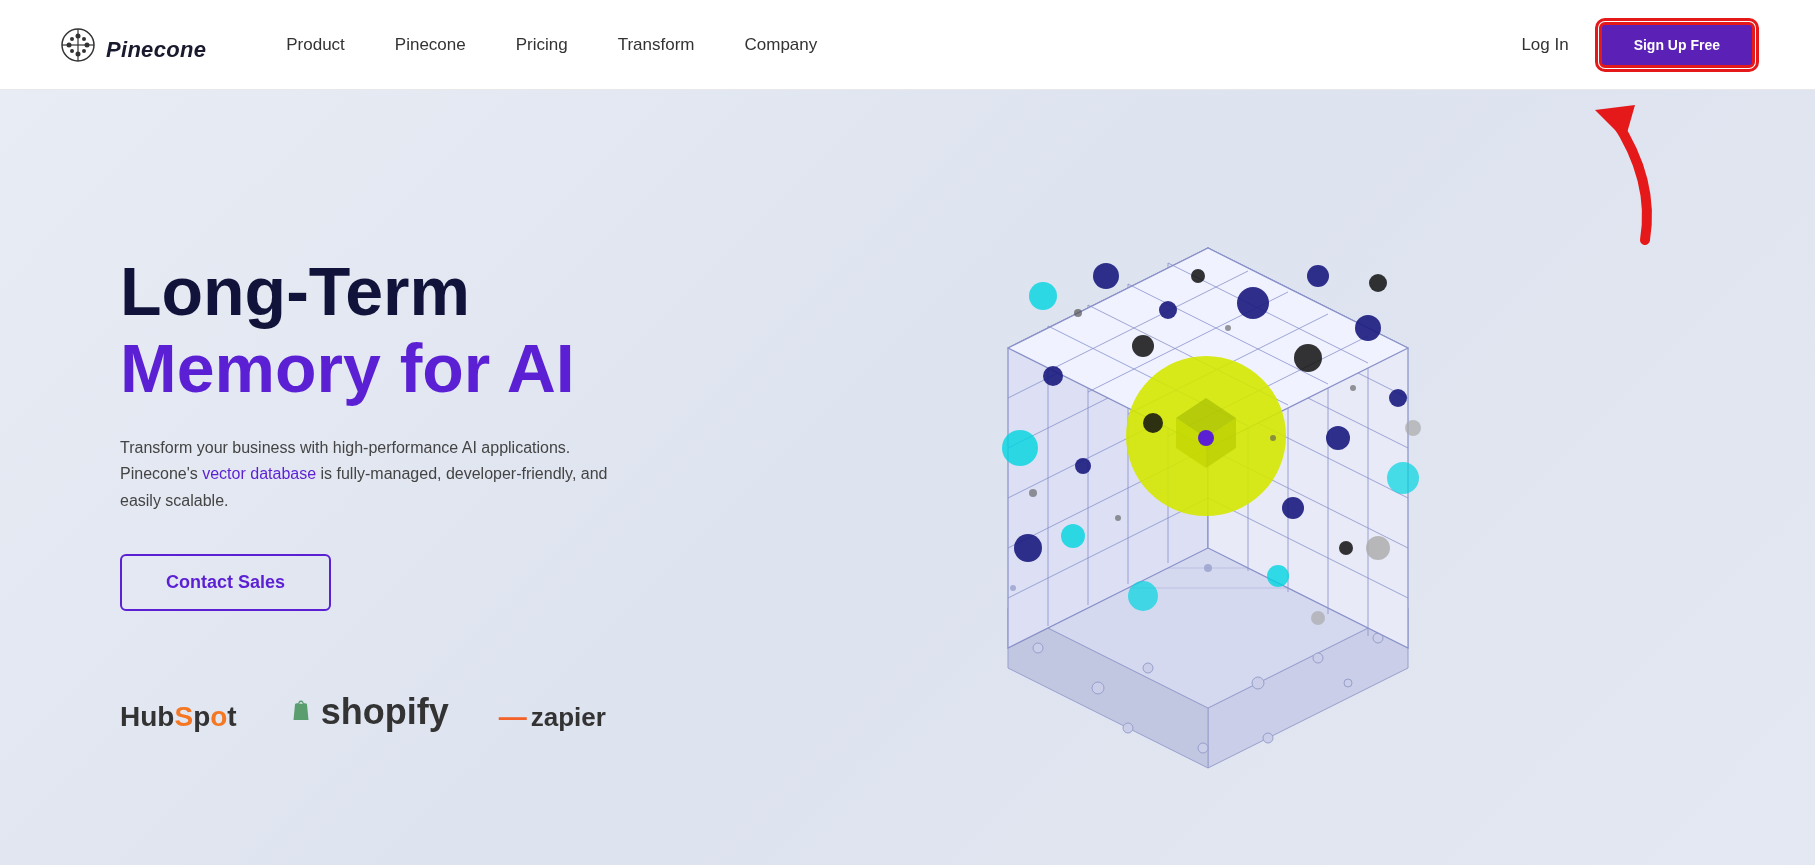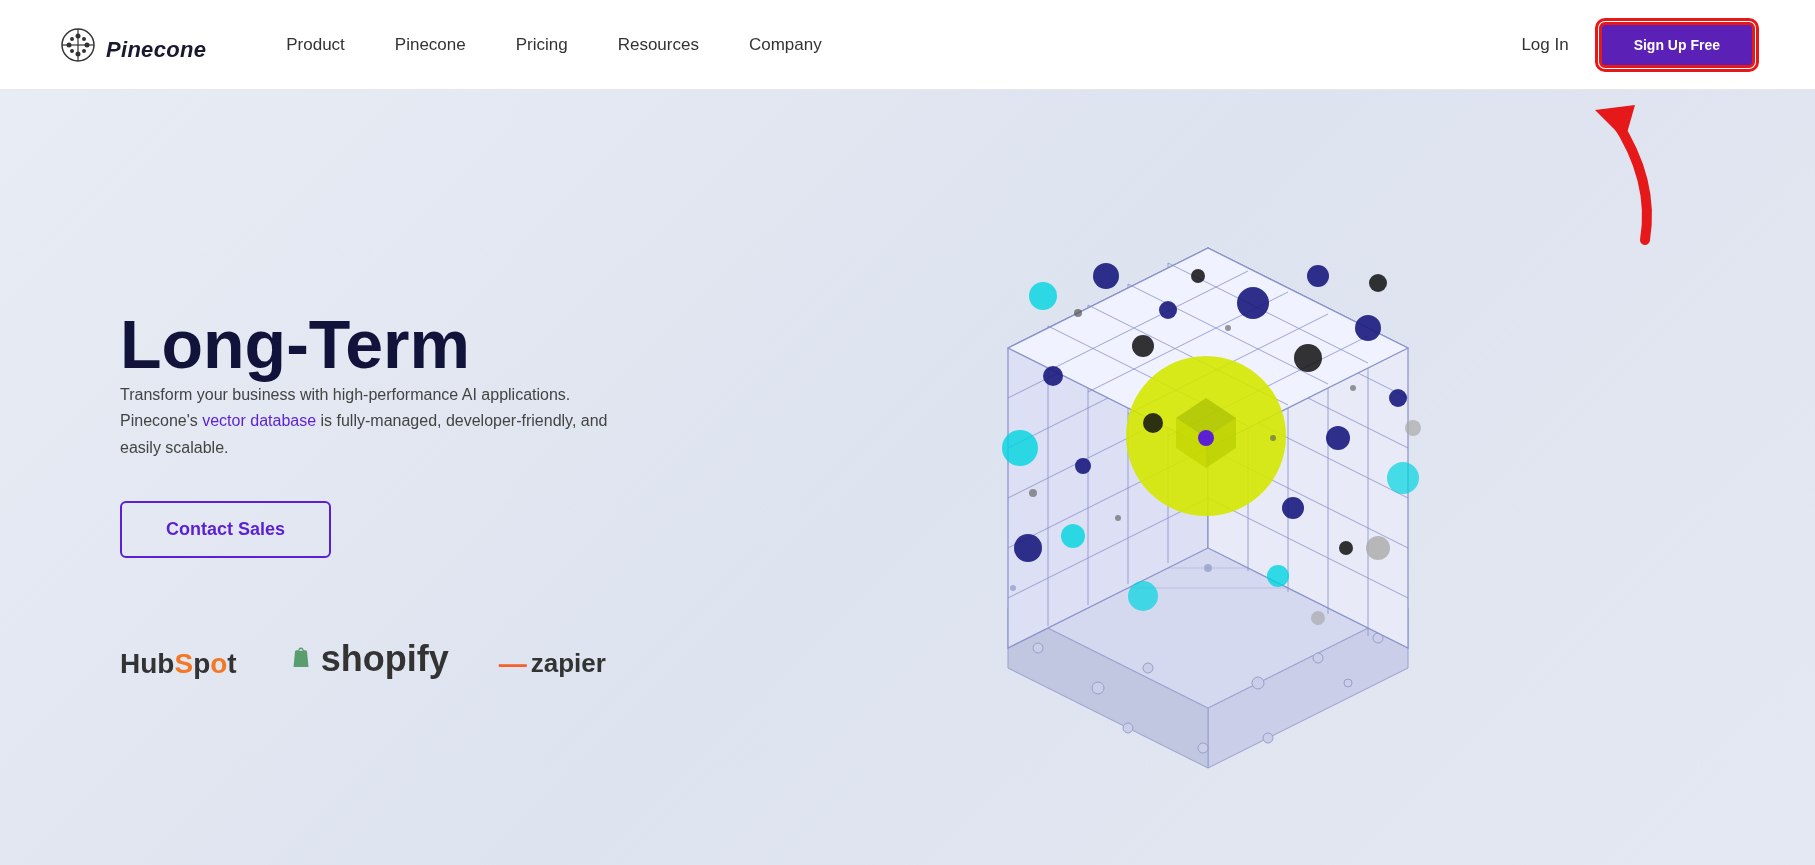--- a/index.html
+++ b/index.html
@@ -218,39 +218,40 @@
       <line x1="18" y1="2" x2="18" y2="34" stroke="#333" stroke-width="1.2"></line>
       <line x1="2" y1="18" x2="34" y2="18" stroke="#333" stroke-width="1.2"></line>
     </svg>
     <span class="logo-text">Pinecone</span>
   </div>
 
   <div class="nav-links">
     <a class="nav-link">Product</a>
     <a class="nav-link">Pinecone</a>
     <a class="nav-link">Pricing</a>
-    <a class="nav-link">Resources</a>
+    <a class="nav-link">Transform</a>
     <a class="nav-link">Company</a>
   </div>
 
   <div class="nav-right">
     <a class="login-link">Log In</a>
     <button class="signup-btn">Sign Up Free</button>
   </div>
 </nav>
 
 <section class="hero">
 
   <svg class="red-arrow" viewBox="0 0 120 160" fill="none" xmlns="http://www.w3.org/2000/svg">
     <path d="M80 140 Q90 80 50 20" stroke="#e5191a" stroke-width="10" fill="none" stroke-linecap="round"></path>
     <polygon points="30,10 70,5 60,40" fill="#e5191a"></polygon>
   </svg>
 
   <div class="hero-content">
     <div class="hero-title-dark">Long-Term</div>
+    <div class="hero-title-purple">Memory for AI</div>
 
     <p class="hero-desc">
       <span>Transform your business with high-performance AI applications. Pinecone's </span><a href="#">vector database</a><span> is fully-managed, developer-friendly, and easily scalable.</span>
     </p>
 
     <div class="hero-buttons">
       <button class="btn-secondary">Contact Sales</button>
     </div>
 
     <div class="brands">

